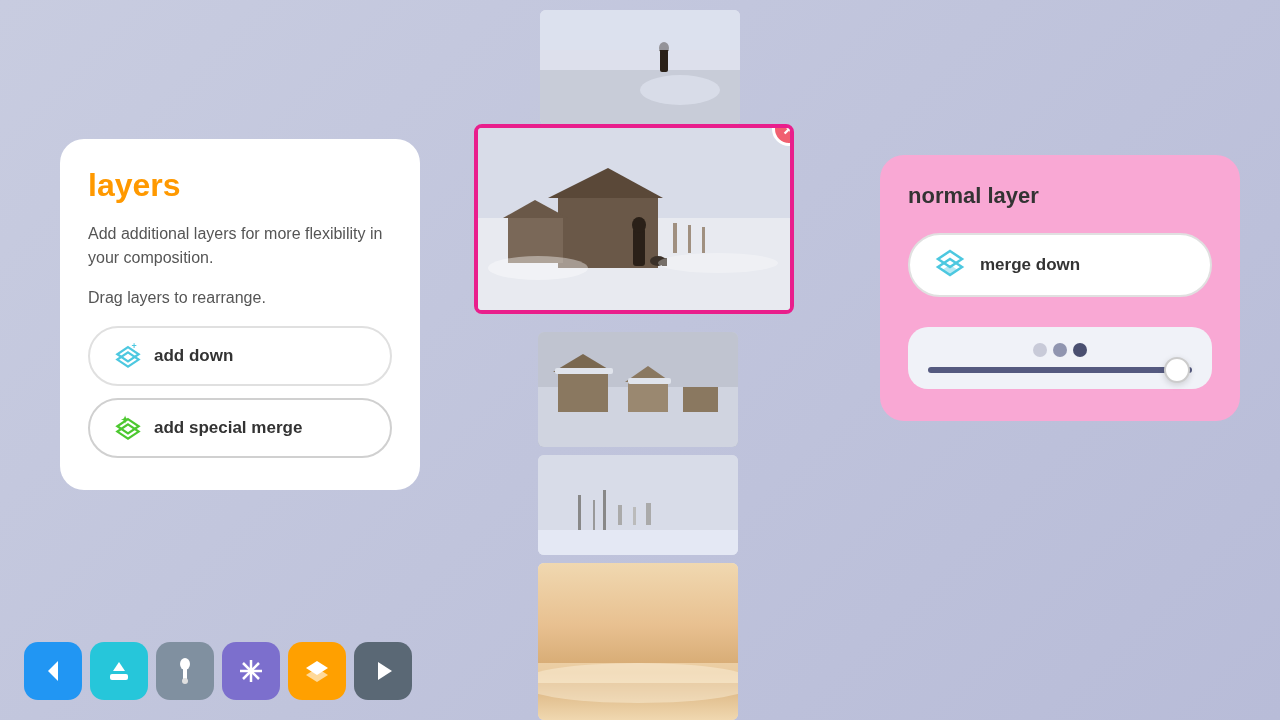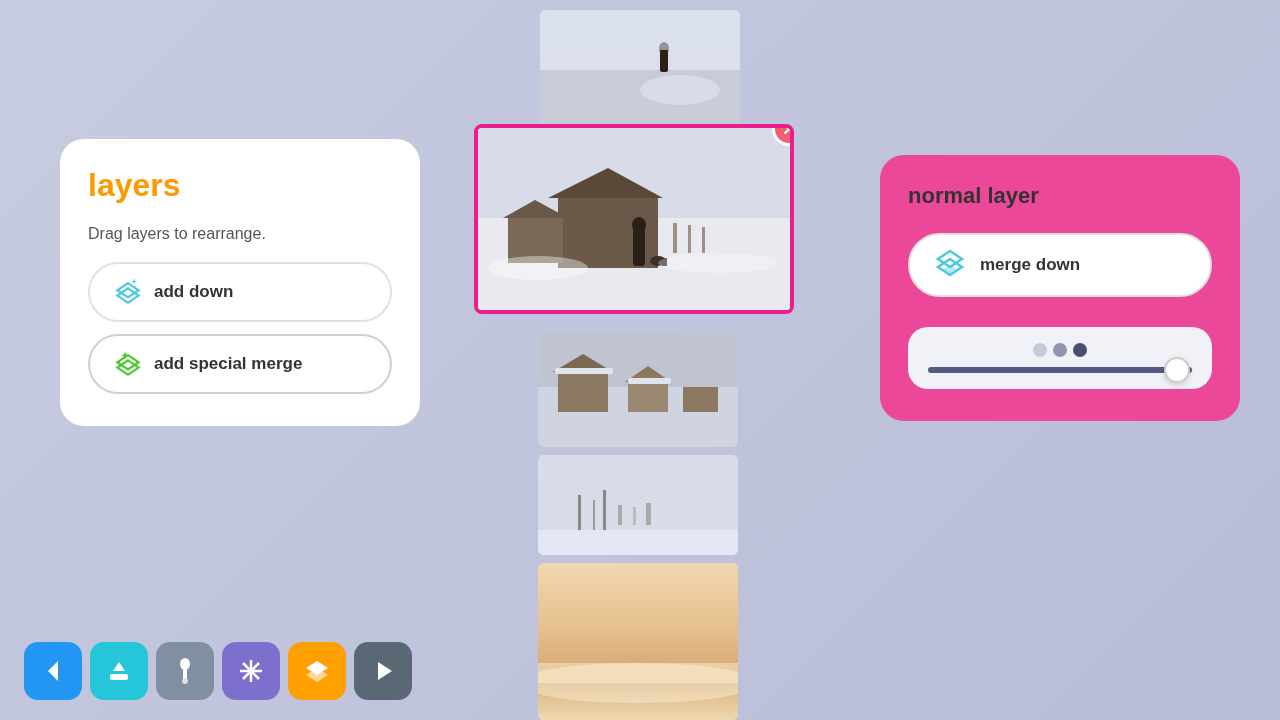--- a/index.html
+++ b/index.html
@@ -152,21 +152,21 @@
       border-radius: 6px;
       overflow: hidden;
     }
 
     
     .right-panel {
       position: absolute;
       right: 40px;
       top: 155px;
       width: 360px;
-      background: #ec4899;
+      background: #f9a8d4;
       border-radius: 24px;
       padding: 28px 28px 32px 28px;
     }
 
     .normal-layer-title {
       font-size: 22px;
       font-weight: 700;
       color: #333;
       margin-bottom: 24px;
     }
@@ -269,20 +269,21 @@
     .tb-dgray { background: #5a6875; }
 
   </style>
 </head>
 <body>
 
 <div style="position:absolute;inset:0;background:linear-gradient(135deg,#c8cce0 0%,#b8bcd8 100%);"></div>
 
 <div class="left-panel">
   <div class="panel-title">layers</div>
+  <div class="panel-desc">Add additional layers for more flexibility in your composition.</div>
   <div class="panel-desc">Drag layers to rearrange.</div>
 
   <button class="btn-add-layer">
     <svg class="icon-layer" viewBox="0 0 36 36">
       <polygon points="18,8 30,16 18,24 6,16" fill="none" stroke="#4dc8e0" stroke-width="2.5"></polygon>
       <polygon points="18,14 30,22 18,30 6,22" fill="none" stroke="#4dc8e0" stroke-width="2.5"></polygon>
       <text x="22" y="10" font-size="10" fill="#4dc8e0" font-weight="bold">+</text>
     </svg>
     <span>add down</span>
   </button>

